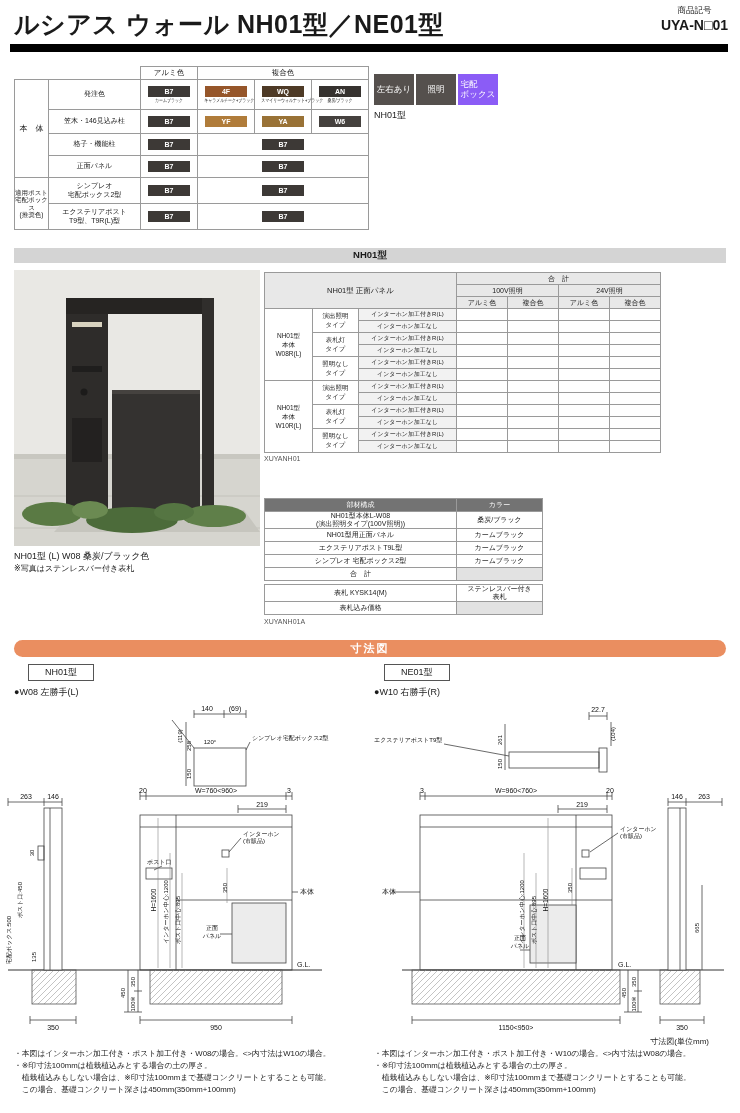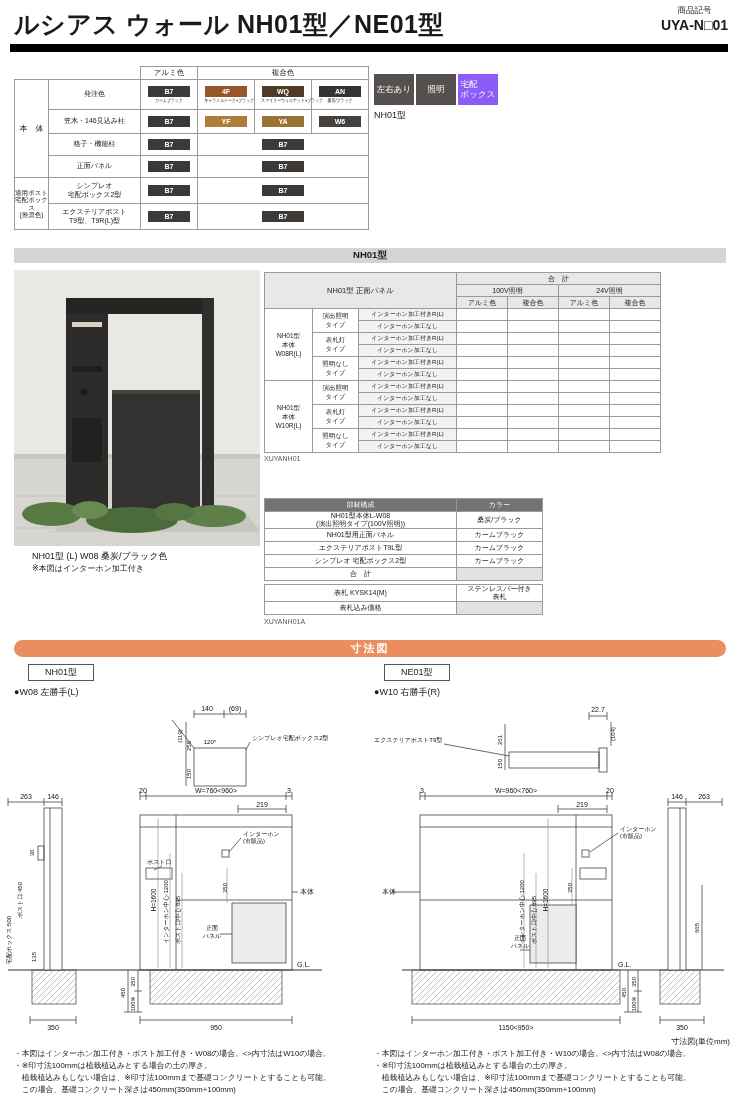--- a/index.html
+++ b/index.html
@@ -25,21 +25,21 @@
 .b-YF{background:#b07c3a}.b-YA{background:#997236}.b-W6{background:#45413e}
 .cname{font-size:5px;white-space:nowrap;transform:scaleX(.78);margin-top:1px}
 
 .fbadges{left:374px;top:74px;display:flex;gap:2px}
 .fbadge{width:40px;height:31px;color:#fff;font-size:8.5px;display:flex;align-items:center;justify-content:center;text-align:left;line-height:1.15;background:#55504d}
 .fbadge.dark{background:#8b5cf6}
 .fmodel{left:374px;top:109px;font-size:9px}
 .modelbar{left:14px;top:248px;width:712px;height:15px;background:#d4d4d4;font-size:9.5px;font-weight:bold;display:flex;align-items:center;justify-content:center}
 
 .photo{left:14px;top:270px}
-.caption{left:32px;top:550px;font-size:9px;line-height:1.45}
+.caption{left:14px;top:550px;font-size:9px;line-height:1.45}
 .caption .c2{font-size:8px}
 
 .specblk{left:264px;top:272px;width:396px}
 .spec{width:396px}
 .spec td{font-size:6.5px;height:12px;padding:0;overflow:hidden}
 .spec .h{background:#e8e8e8;font-size:7px}
 .spec .ttl{background:#e8e8e8;font-size:7.5px}
 .spec .opt{font-size:6px;background:#f2f2f2}
 .codetxt{font-size:7px;color:#555;text-align:left;margin-top:2px}
 
@@ -48,21 +48,21 @@
 .parts td,.parts th{font-size:7px;height:13px;line-height:1.15;padding:0 1px}
 .parts th{background:#737373;color:#fff;font-weight:normal}
 .parts .gray{background:#e2e2e2}
 
 .orangebar{left:14px;top:640px;width:712px;height:17px;background:#ea8e60;border-radius:9px;color:#fff;font-size:11px;font-weight:bold;display:flex;align-items:center;justify-content:center;letter-spacing:2px}
 .mlabel{border:1px solid #555;font-size:9px;padding:1px 16px;background:#fff}
 .ml-l{left:28px;top:664px}.ml-r{left:384px;top:664px}
 .hand{font-size:9px}
 .hd-l{left:14px;top:686px}.hd-r{left:374px;top:686px}
 .diag-l{left:0px;top:700px}.diag-r{left:372px;top:700px}
-.dimunit{font-size:8px;right:10px;top:1036px}
+.dimunit{font-size:8px;right:31px;top:1036px}
 .notes{top:1048px;width:356px;font-size:7.8px;line-height:1.55}
 .nt-l{left:14px}.nt-r{left:374px}
 svg text{fill:#111}
 </style>
 </head>
 <body>
 
 <div class="abs pgtitle">ルシアス ウォール NH01型／NE01型</div>
 <div class="abs codebox">
   <div class="cl">商品記号</div>
@@ -155,21 +155,21 @@
   <circle cx="70" cy="122" r="3.5" fill="#1c1b1a"></circle>
   <rect x="58" y="148" width="30" height="44" fill="#232120"></rect>
   <ellipse cx="38" cy="244" rx="30" ry="12" fill="#5a7a44"></ellipse>
   <ellipse cx="118" cy="250" rx="46" ry="13" fill="#4c6b3a"></ellipse>
   <ellipse cx="200" cy="246" rx="32" ry="11" fill="#5f7f49"></ellipse>
   <ellipse cx="76" cy="240" rx="18" ry="9" fill="#6b8a52"></ellipse>
   <ellipse cx="160" cy="242" rx="20" ry="9" fill="#557542"></ellipse>
 </svg>
 <div class="abs caption">
   <div>NH01型 (L) W08 桑炭/ブラック色</div>
-  <div class="c2">※本図はインターホン加工付き</div>
+  <div class="c2">※写真はステンレスバー付き表札</div>
 </div>
 
 <div class="abs specblk">
   <table class="spec">
     <colgroup>
         <col style="width:48px">
         <col style="width:46px">
         <col style="width:98px">
         <col style="width:51px">
         <col style="width:51px">

